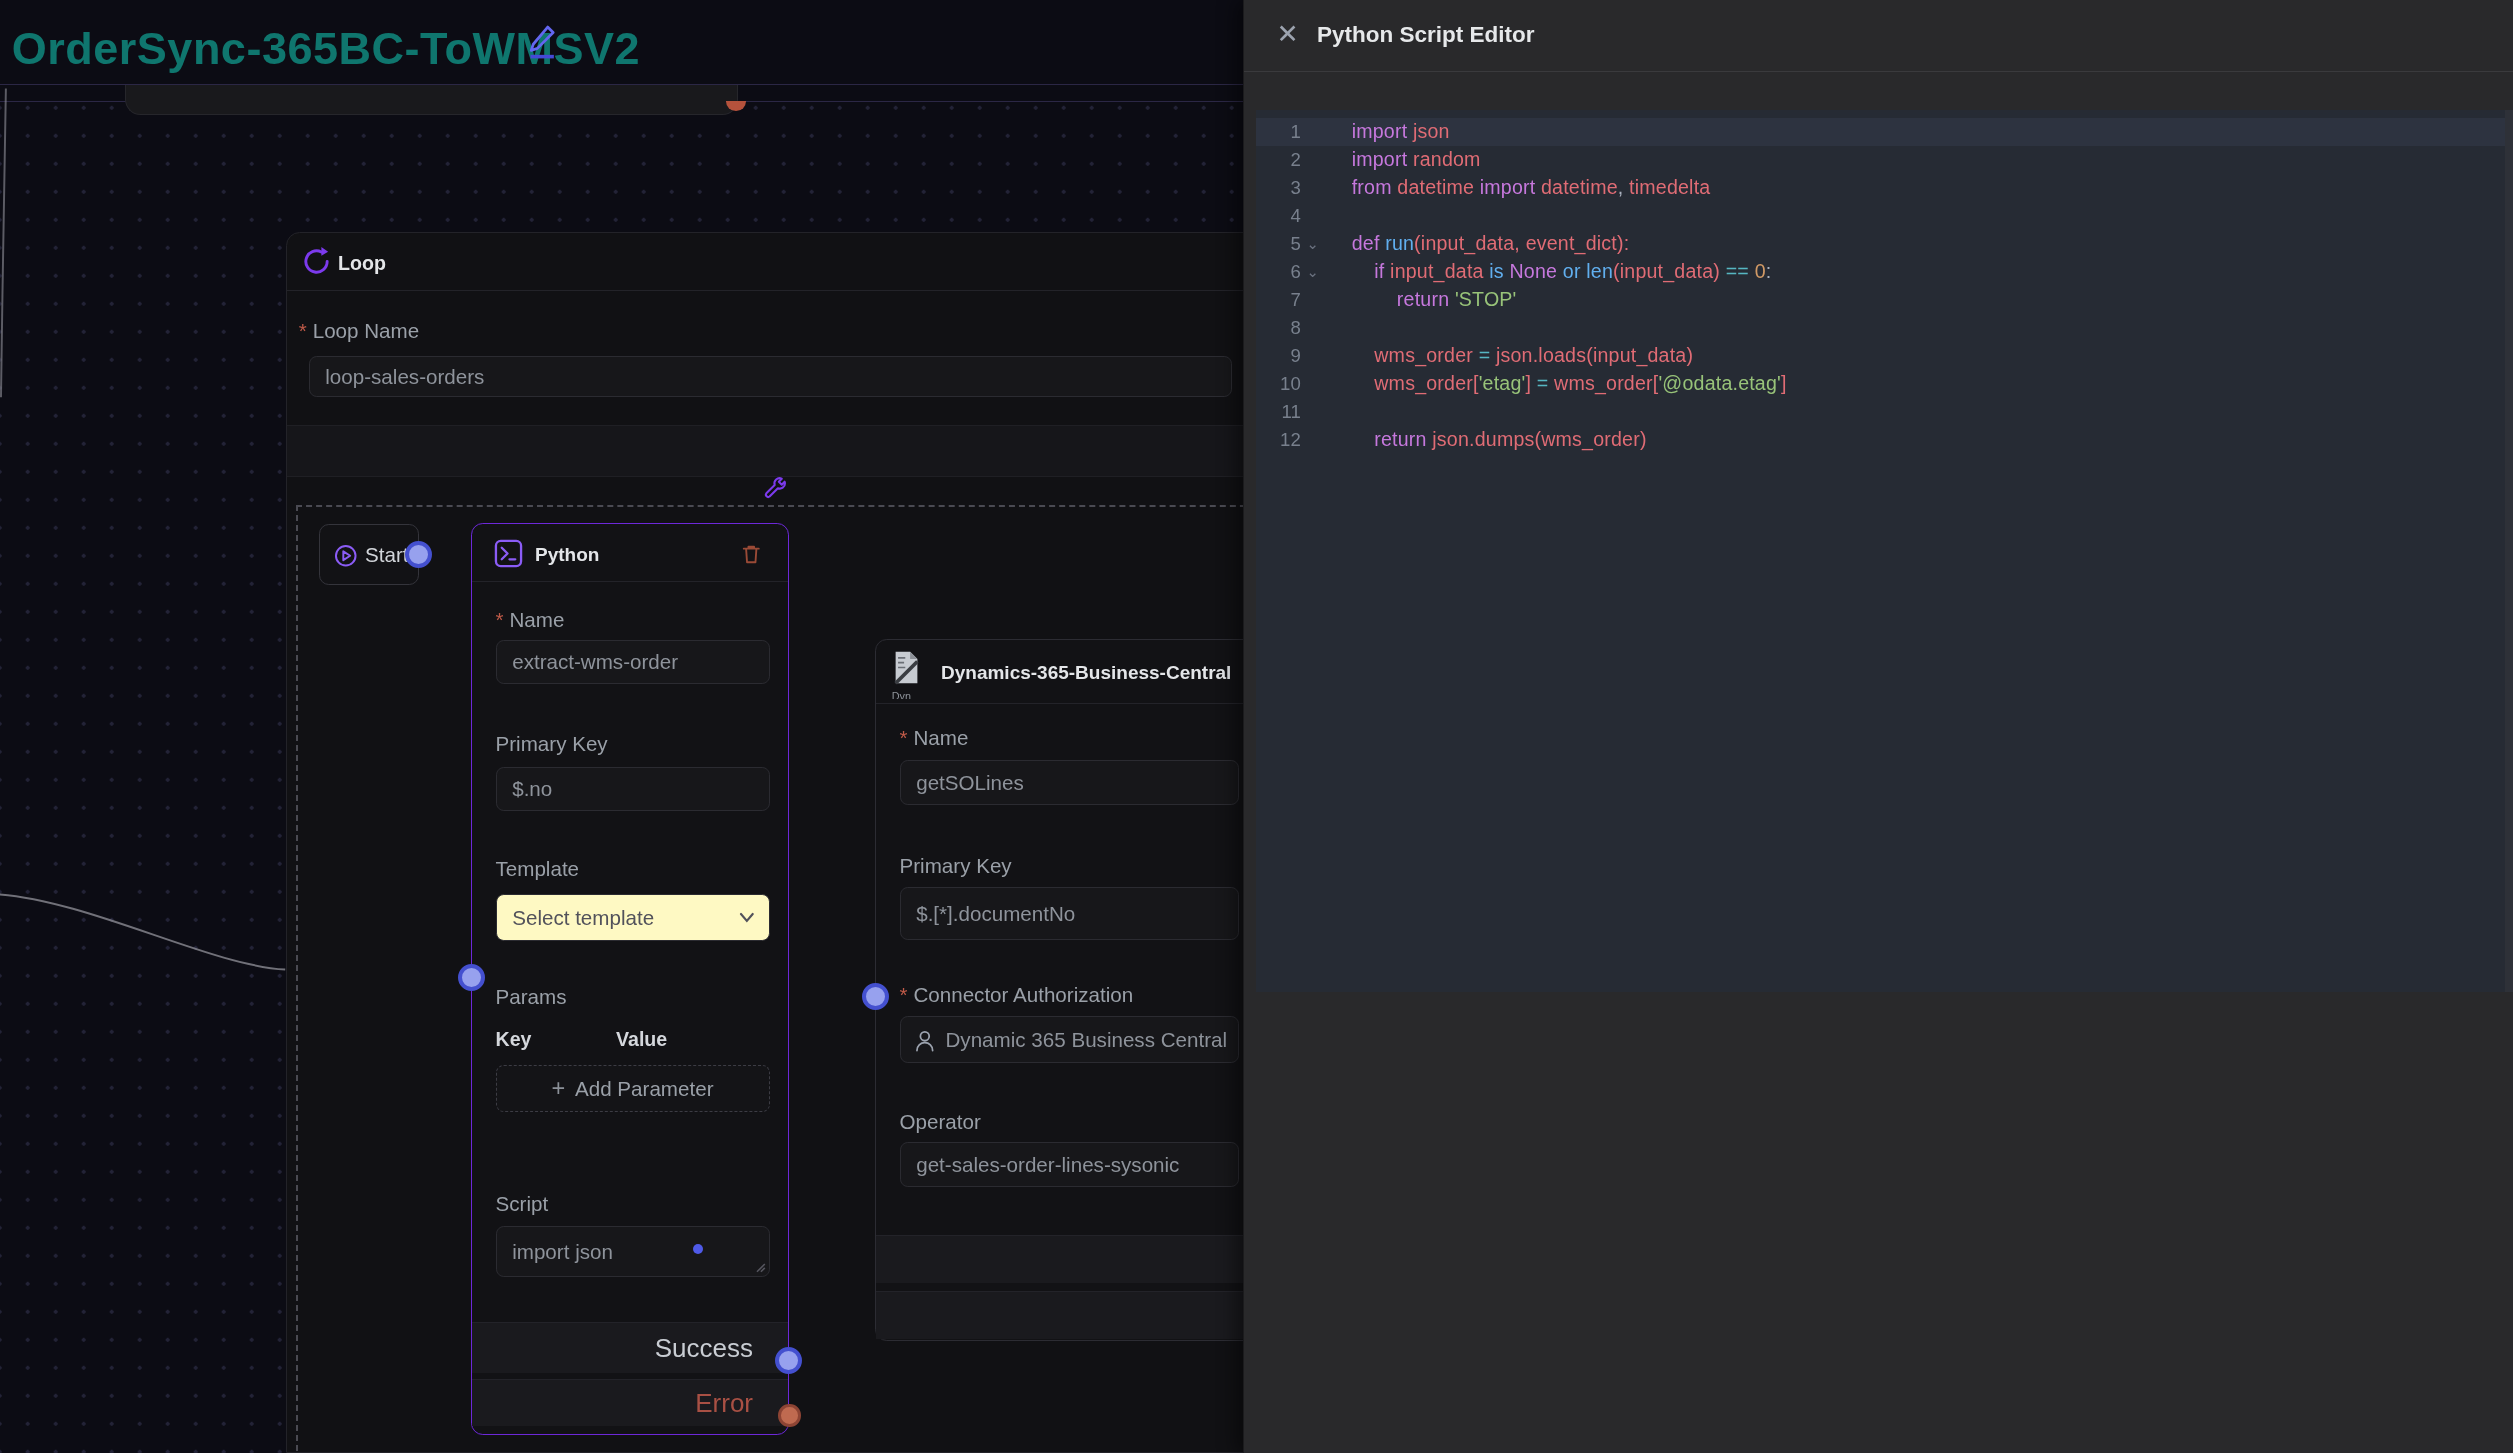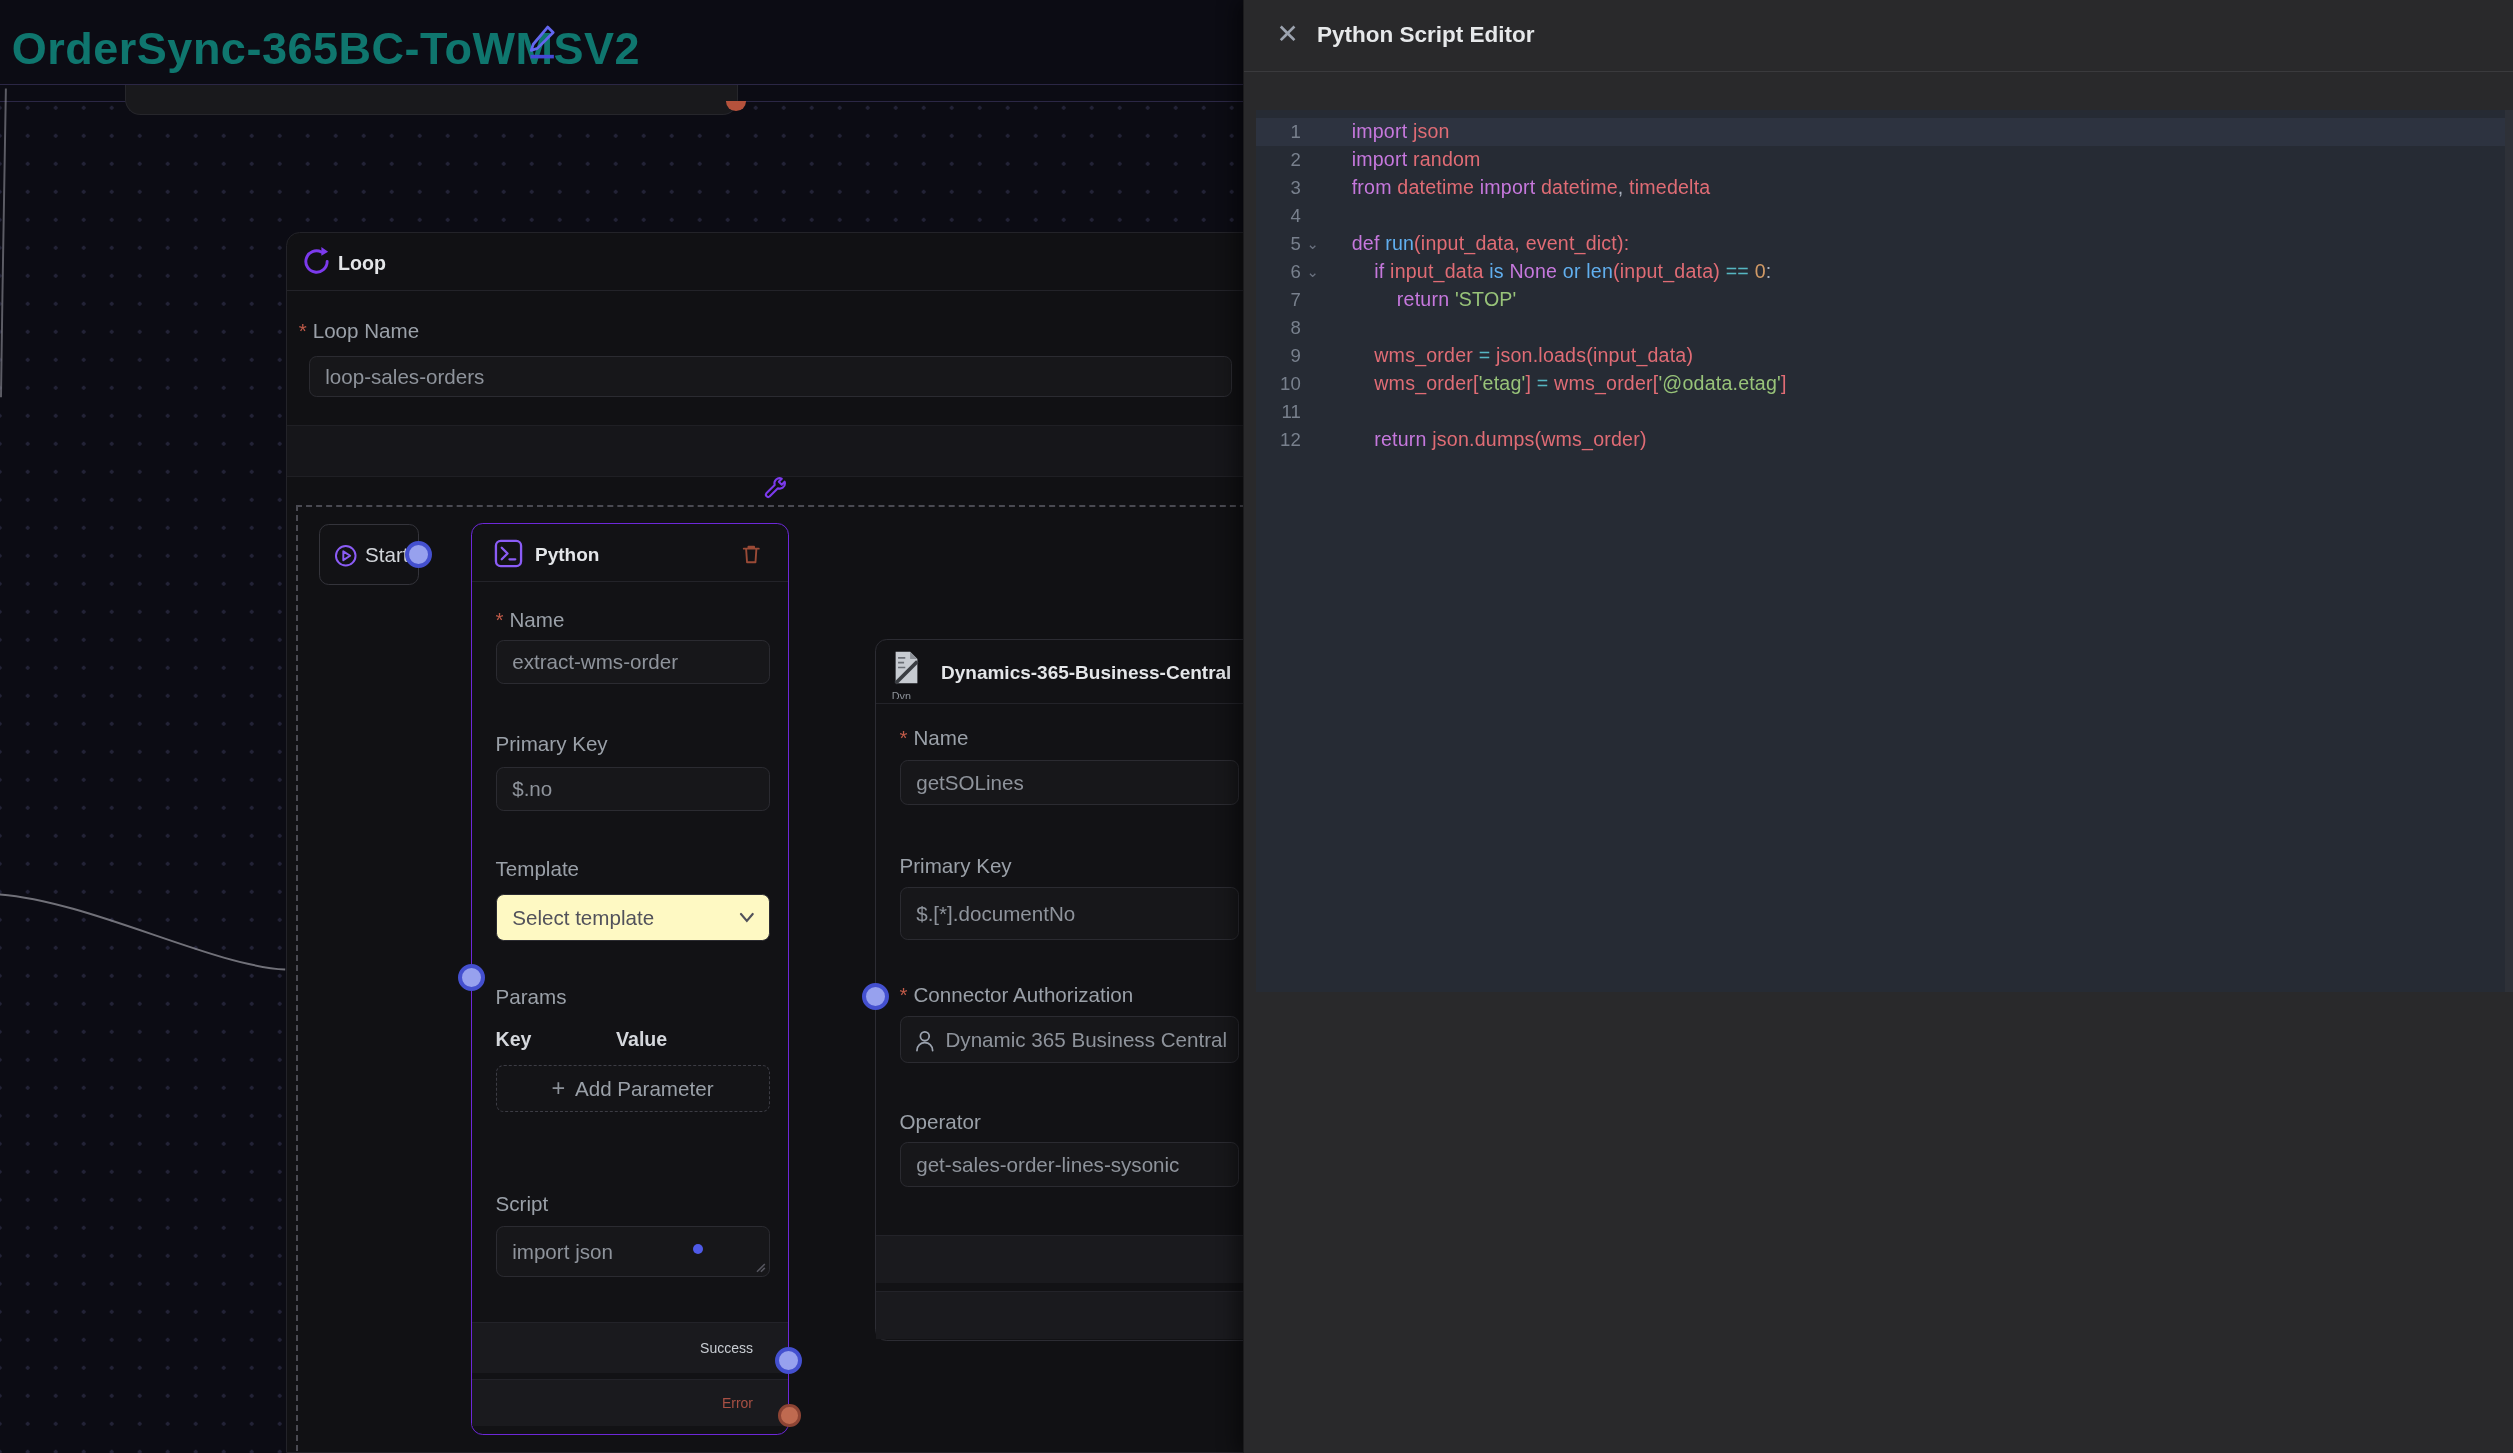--- a/index.html
+++ b/index.html
@@ -53,21 +53,21 @@
   .node-title { position:absolute; font-size:19px; font-weight:bold; color:#e4e6e9; }
   #py-select { position:absolute; left:23.5px; top:370px; width:274px; height:47px; background:#fef9c3;
     border:1px solid #2b2b31; border-radius:7.8px; color:#52525b; font-size:20.6px; line-height:45px; padding:0 15.7px; }
   #py-add-param { position:absolute; left:23.5px; top:541px; width:274px; height:47px; border:1px dashed #3c3c44;
     border-radius:7.8px; color:#9aa0a8; font-size:20.6px; display:flex; align-items:center; justify-content:center; gap:9.8px; background:#141417; }
   #py-script-box { position:absolute; left:23.5px; top:702px; width:274px; height:51px; background:#17171a;
     border:1px solid #2b2b31; border-radius:7.8px; color:#8e939b; font-size:20.6px; line-height:49px; padding:0 15.7px; }
   #py-script-dot { position:absolute; left:196px; top:16.7px; width:10.8px; height:10.8px; border-radius:50%; background:#4f5ae8; }
   .hdr-kv { position:absolute; font-size:19.6px; font-weight:bold; color:#d4d7dc; }
   .io-row { position:absolute; left:0; width:100%; background:#1a1a1e; border-top:1px solid #232329; }
-  .io-label { position:absolute; right:35px; top:50%; transform:translateY(-50%); font-size:14px; color:#c9cdd3; }
+  .io-label { position:absolute; right:35px; top:50%; transform:translateY(-50%); font-size:26px; color:#c9cdd3; }
   .io-label.err { color:#a85044; }
 
   
   #dyn-card { left:875px; top:639px; width:382px; height:702px; border:1px solid #2c2c33; border-radius:11.8px; }
   #dyn-icon-wrap { position:absolute; left:15.7px; top:9.8px; width:33px; height:49px; overflow:hidden; }
   #dyn-icon-cap { font-size:10.8px; color:#8f949b; margin-top:1px; white-space:nowrap; }
 
   
   #editor { position:absolute; left:1243px; top:0; width:1270px; height:1454px; background:#29292b; z-index:10;
     border-left:1px solid #1b1b1d; box-shadow:-7.8px 0 17.6px rgba(0,0,0,.45); }

